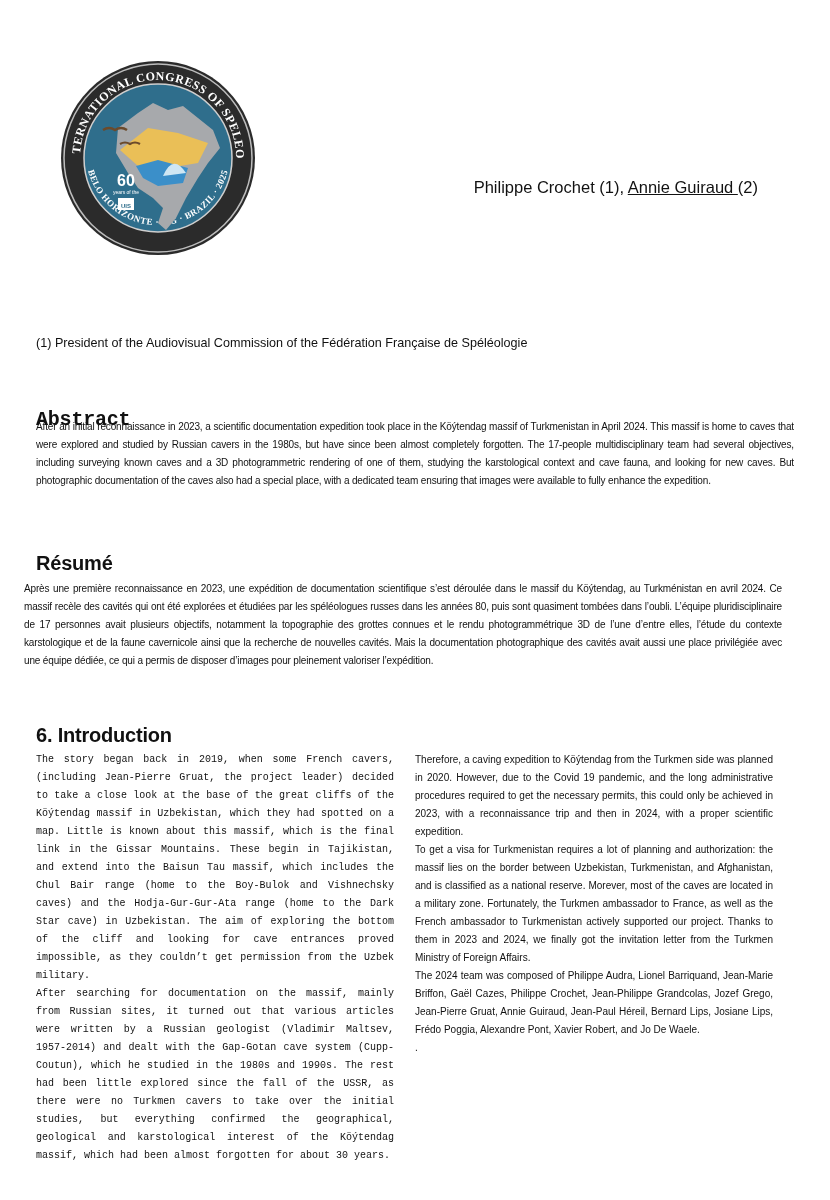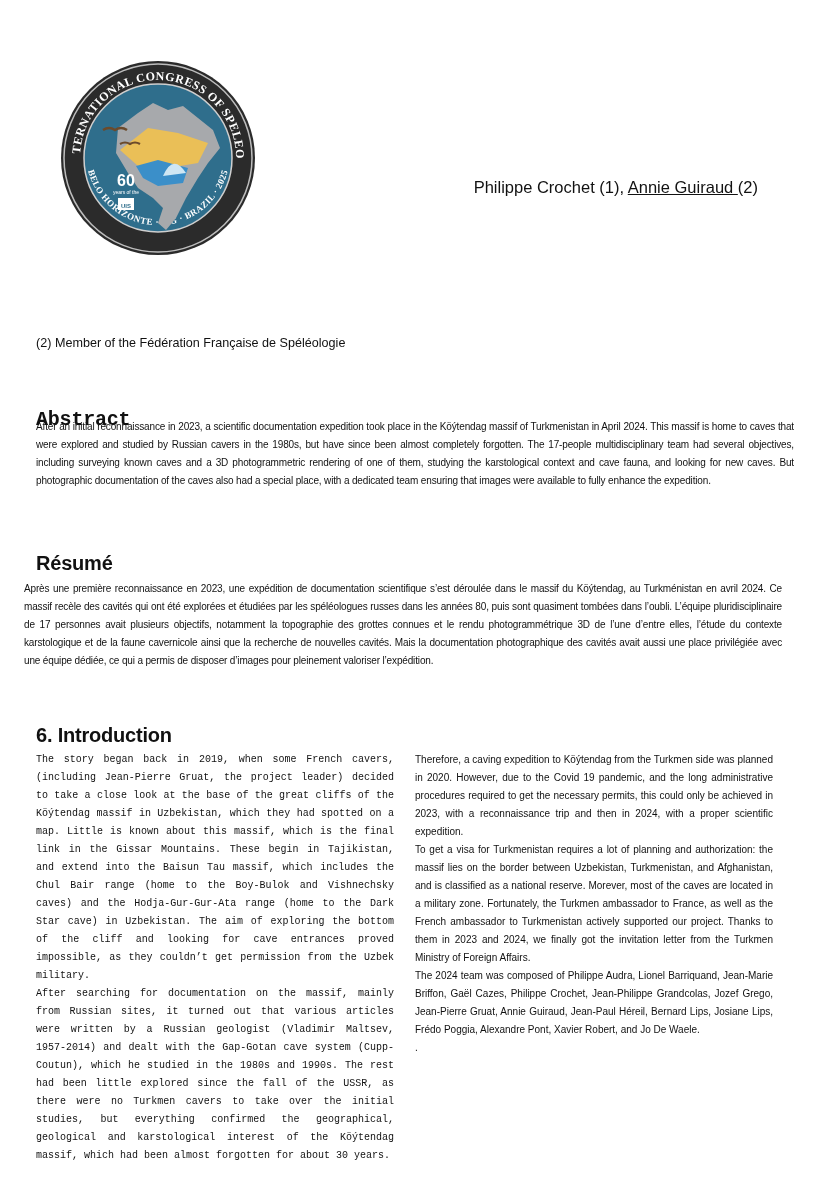--- a/index.html
+++ b/index.html
@@ -113,21 +113,21 @@
 <h1 class="title">
   <br>
 </h1>
 
 <div class="authors">
   <span>Philippe Crochet (1),</span>
   <span class="u">Annie Guiraud </span><span>(2)</span>
 </div>
 
 <div class="affils">
-  <div>(2) Member of the Fédération Française de Spéléologie</div>
+  <div>(1) President of the Audiovisual Commission of the Fédération Française de Spéléologie</div>
 </div>
 
 <h2 class="section-h" style="top:408px;font-family:Liberation Mono, monospace;">Abstract</h2>
 <div class="para abstract-text">After an initial reconnaissance in 2023, a scientific documentation expedition took place in the Köýtendag massif of Turkmenistan in April 2024. This massif is home to caves that were explored and studied by Russian cavers in the 1980s, but have since been almost completely forgotten. The 17-people multidisciplinary team had several objectives, including surveying known caves and a 3D photogrammetric rendering of one of them, studying the karstological context and cave fauna, and looking for new caves. But photographic documentation of the caves also had a special place, with a dedicated team ensuring that images were available to fully enhance the expedition.</div>
 
 <h2 class="section-h" style="top:552px;">Résumé</h2>
 <div class="para resume-text">Après une première reconnaissance en 2023, une expédition de documentation scientifique s’est déroulée dans le massif du Köýtendag, au Turkménistan en avril 2024. Ce massif recèle des cavités qui ont été explorées et étudiées par les spéléologues russes dans les années 80, puis sont quasiment tombées dans l’oubli. L’équipe pluridisciplinaire de 17 personnes avait plusieurs objectifs, notamment la topographie des grottes connues et le rendu photogrammétrique 3D de l’une d’entre elles, l’étude du contexte karstologique et de la faune cavernicole ainsi que la recherche de nouvelles cavités. Mais la documentation photographique des cavités avait aussi une place privilégiée avec une équipe dédiée, ce qui a permis de disposer d’images pour pleinement valoriser l’expédition.</div>
 
 <h2 class="section-h" style="top:724px;">6. Introduction</h2>
 

